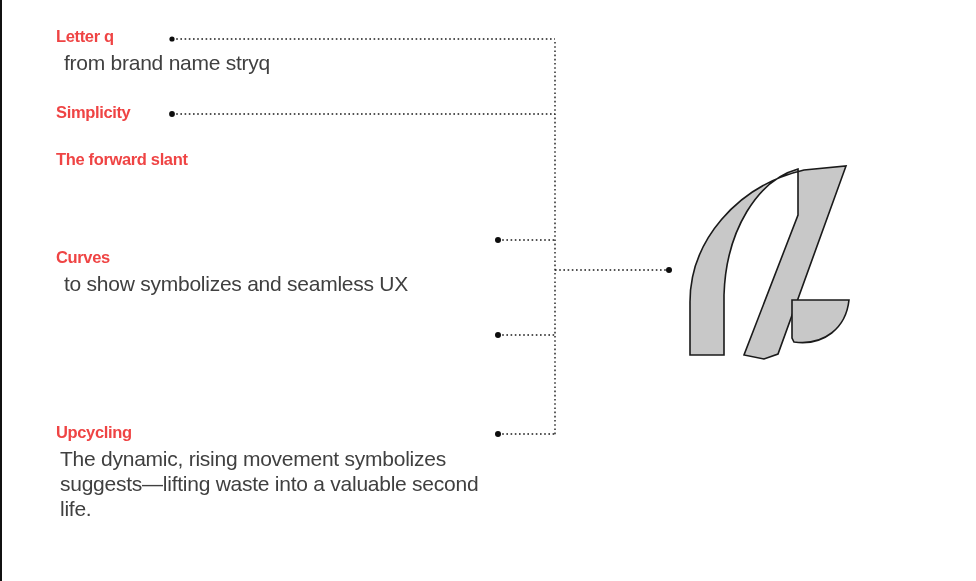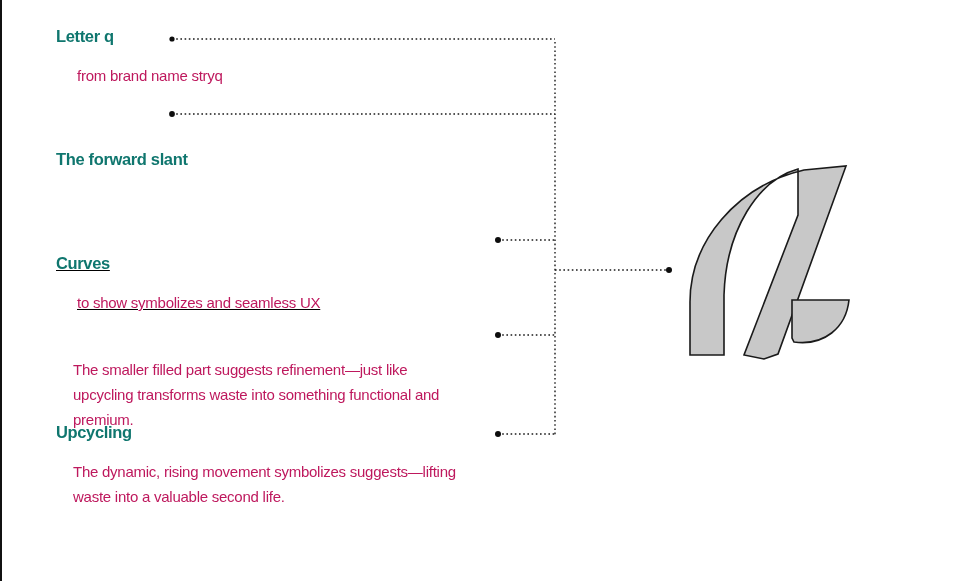--- a/index.html
+++ b/index.html
@@ -37,41 +37,41 @@
     left: 0;
     width: 430px;
   }
 
   .note-title {
     font-family: "Liberation Sans", sans-serif;
     font-weight: bold;
     font-size: 16.5px;
     line-height: 20px;
     letter-spacing: -0.35px;
-    color: #0f766e;
+    color: #ef4444;
     margin: 0 0 2px 0;
     white-space: nowrap;
   }
 
   .note-body {
     font-family: "Liberation Sans", sans-serif;
     font-weight: 400;
-    font-size: 15px;
+    font-size: 21px;
     line-height: 25px;
     letter-spacing: -0.25px;
-    color: #be185d;
-    margin: 17px;
+    color: #404040;
+    margin: 4px;
   }
   .note-body.indented { padding-left: 4px; }
 
   
   #note-letter-q    { top: 26px; }
   #note-simplicity  { top: 102px; }
   #note-slant       { top: 149px; }
-  #note-curves      { top: 253px; text-decoration: underline; }
+  #note-curves      { top: 247px; }
   #note-refinement  { top: 340px; }
   #note-upcycling   { top: 422px; }
 
   
   #connectors {
     position: absolute;
     left: 0;
     top: 0;
     width: 976px;
     height: 581px;
@@ -111,33 +111,33 @@
     <circle cx="667" cy="270" r="3.0" fill="#0d0d0d"></circle>
   </svg>
 
   <div class="notes-column">
 
     <div class="note" id="note-letter-q">
       <p class="note-title">Letter q</p>
       <p class="note-body indented">from brand name stryq</p>
     </div>
 
+    <div class="note" id="note-simplicity">
+      <p class="note-title">Simplicity</p>
+    </div>
 
     <div class="note" id="note-slant">
       <p class="note-title">The forward slant</p>
     </div>
 
     <div class="note" id="note-curves">
       <p class="note-title">Curves</p>
       <p class="note-body indented">to show symbolizes and seamless UX</p>
     </div>
 
-    <div class="note" id="note-refinement">
-      <p class="note-body">The smaller filled part suggests refinement—just like upcycling transforms waste into something functional and premium.</p>
-    </div>
 
     <div class="note" id="note-upcycling">
       <p class="note-title">Upcycling</p>
       <p class="note-body">The dynamic, rising movement  symbolizes suggests—lifting waste into a valuable second life.</p>
     </div>
 
   </div>
 
   <svg id="logo-mark" viewBox="0 0 210 225" width="210" height="225" aria-hidden="true">
     <g stroke="#1a1a1a" stroke-width="1.6" stroke-linejoin="miter" fill="#c8c8c8">

